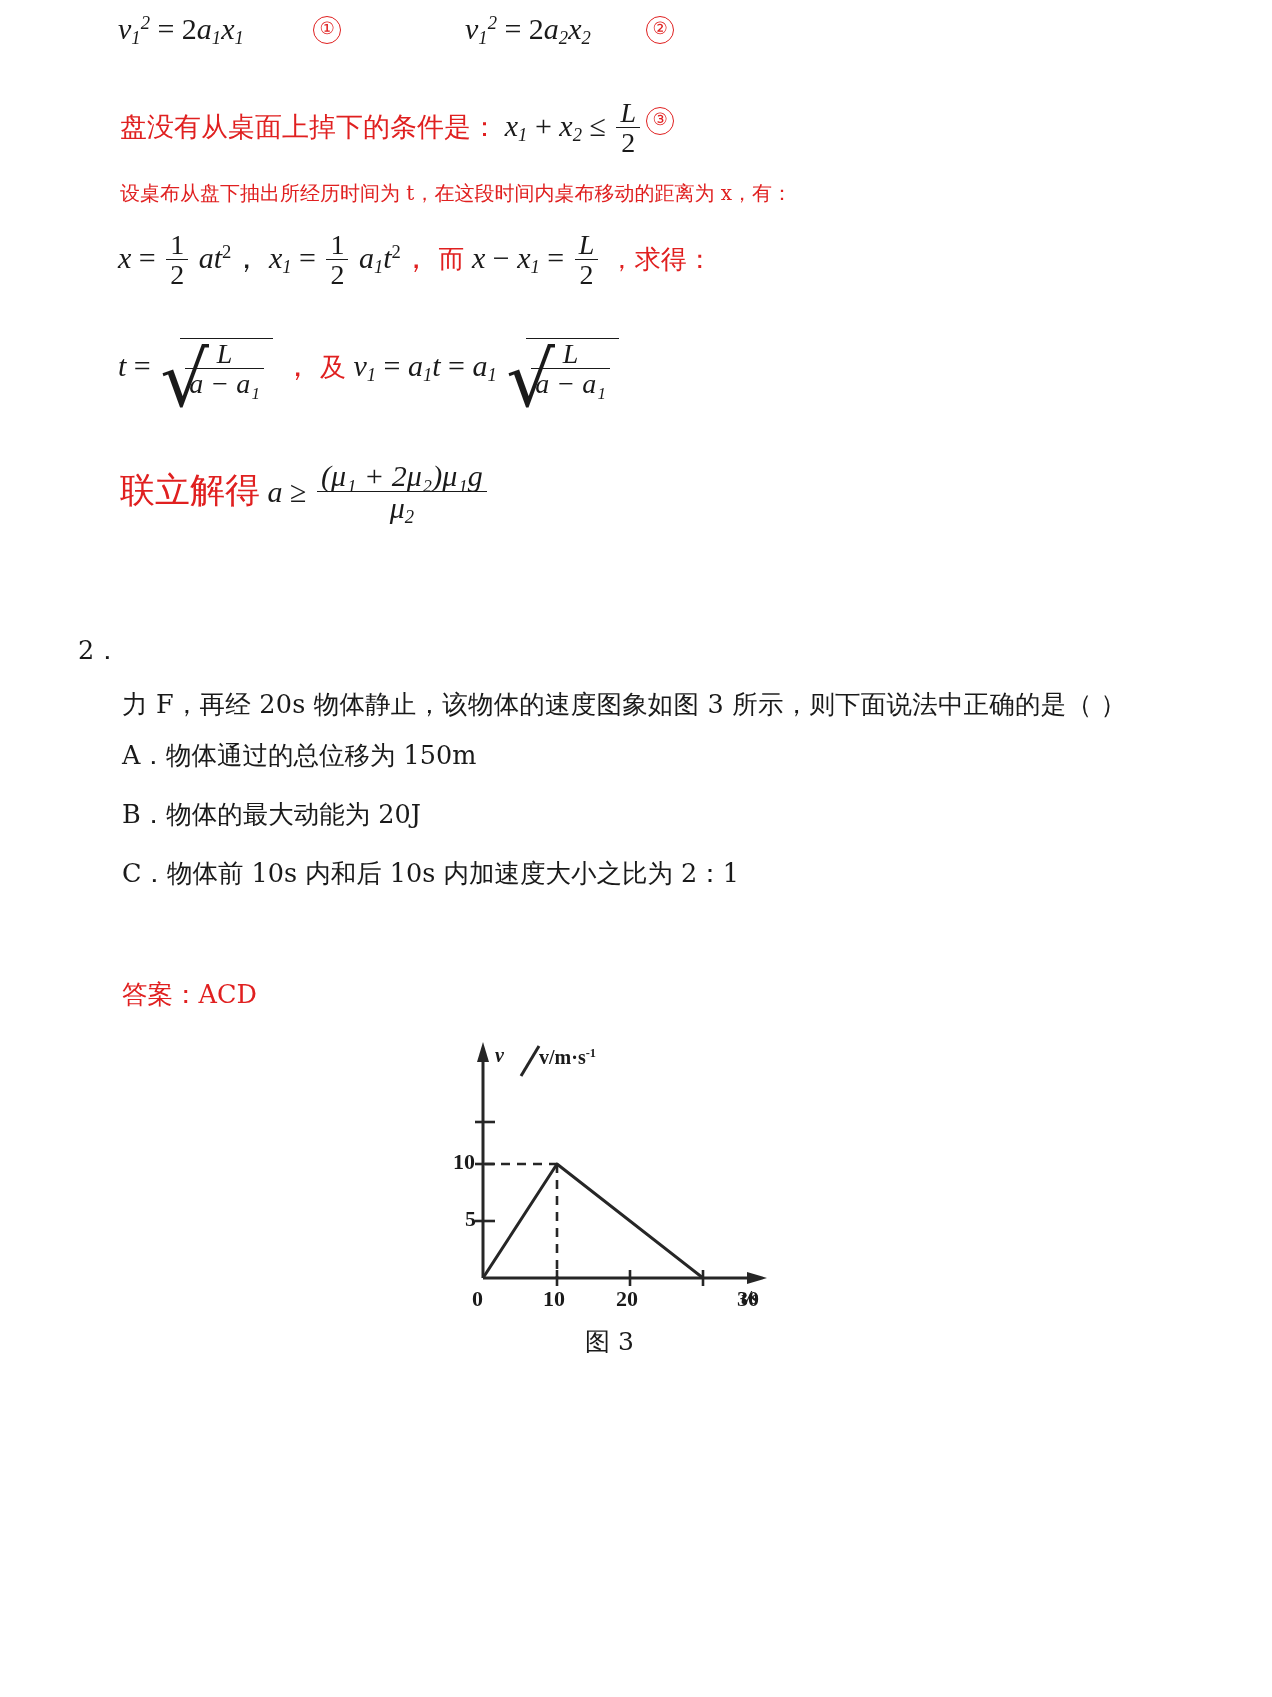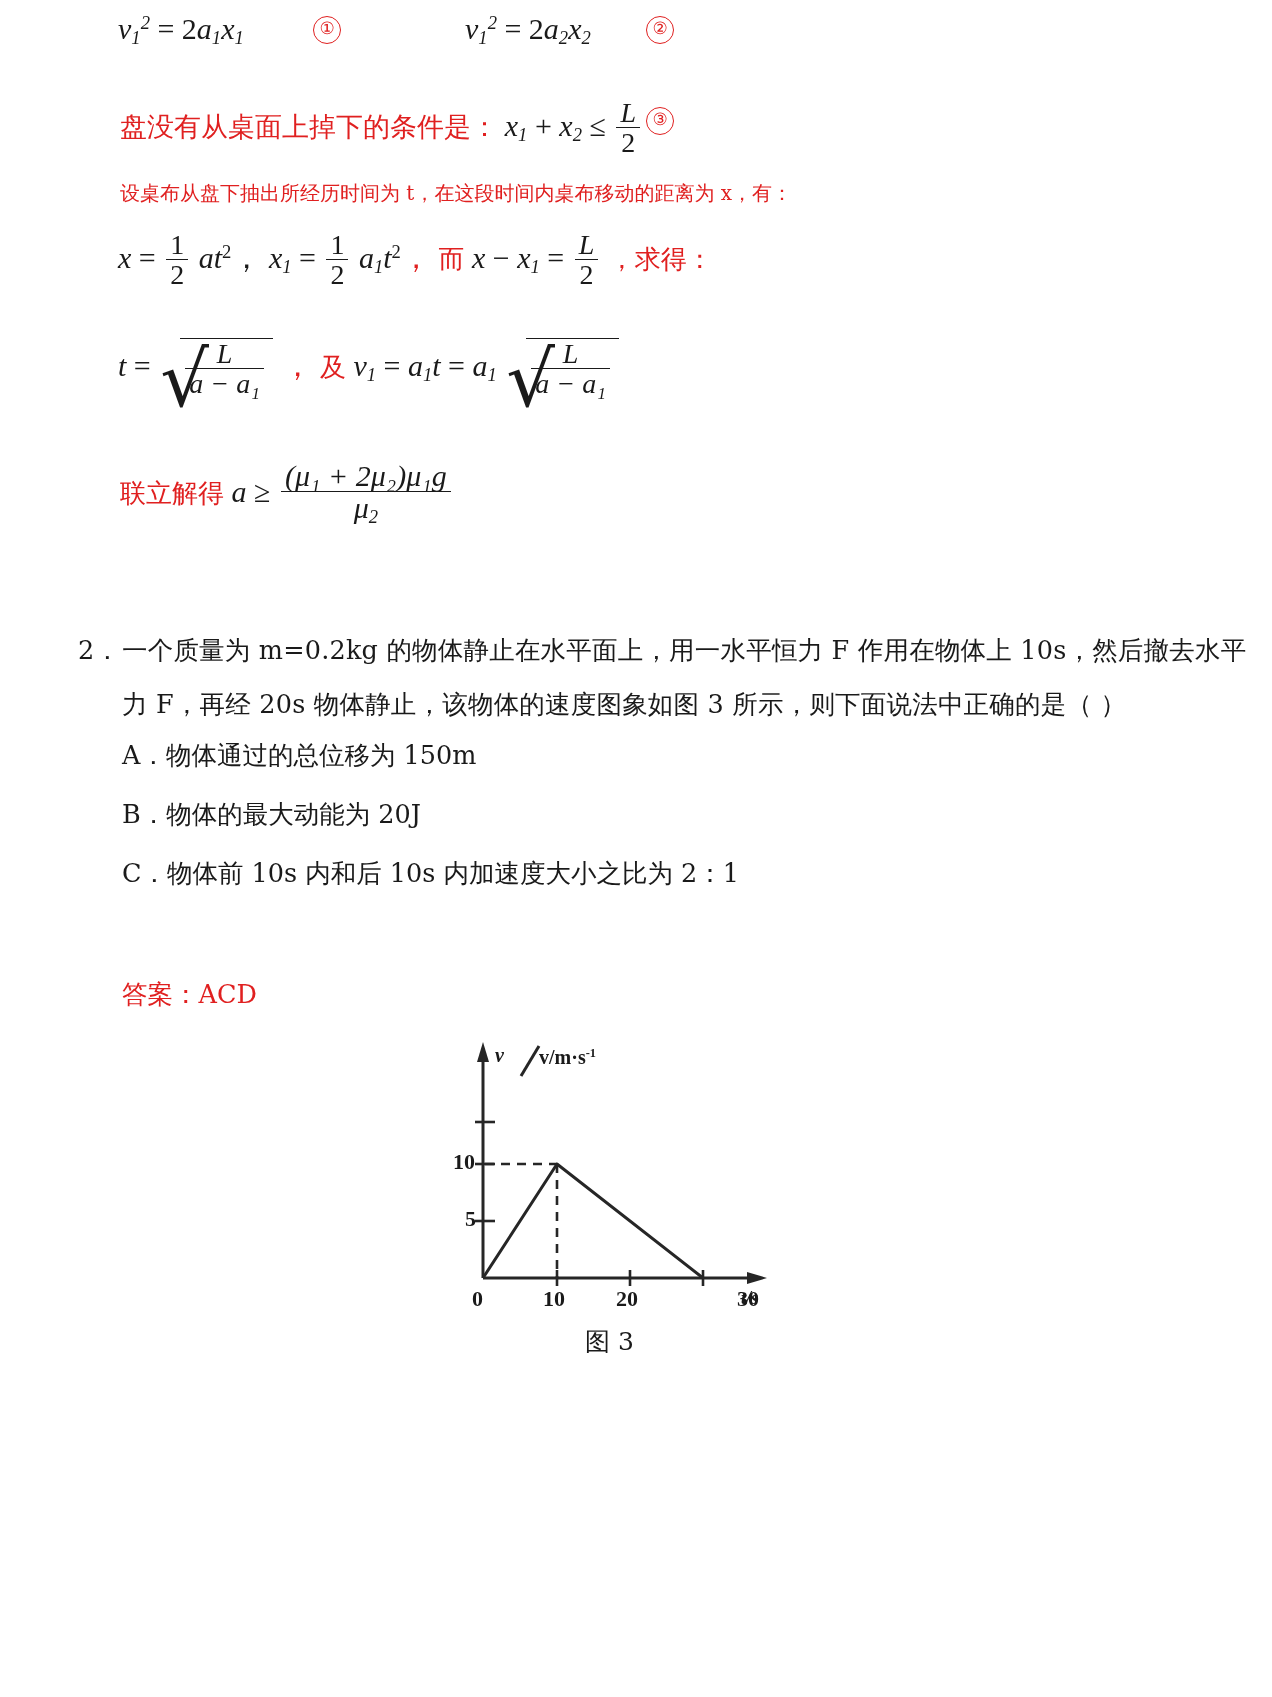--- a/index.html
+++ b/index.html
@@ -117,30 +117,29 @@
       <span class="body">
         <span class="frac" style="font-size:28px;">
           <span class="num it">L</span>
           <span class="den it">a − a₁</span>
         </span>
       </span>
     </span>
   </div>
 
   <div class="mathline" style="left:120px;top:462px;font-size:30px;">
-    <span class="red cjk" style="font-size:26px;">联立解得</span>
+    <span class="red cjk" style="font-size:35px;">联立解得</span>
     <span class="it">a</span> ≥
     <span class="frac" style="font-size:30px;">
       <span class="num it">(μ₁ + 2μ₂)μ₁g</span>
       <span class="den it">μ<sub>2</sub></span>
     </span>
   </div>
 
   <div class="qline cjk" style="left:78px;top:633px;">2．</div>
-  <div class="qline cjk" style="left:122px;top:633px;">一个质量为 m=0.2kg 的物体静止在水平面上，用一水平恒力 F 作用在物体上 10s，然后撤去水平</div>
   <div class="qline cjk" style="left:122px;top:687px;">力 F，再经 20s 物体静止，该物体的速度图象如图 3 所示，则下面说法中正确的是（        ）</div>
 
   <div class="opt cjk" style="left:122px;top:738px;">A．物体通过的总位移为 150m</div>
   <div class="opt cjk" style="left:122px;top:797px;">B．物体的最大动能为 20J</div>
   <div class="opt cjk" style="left:122px;top:856px;">C．物体前 10s 内和后 10s 内加速度大小之比为 2：1</div>
 
   <div class="opt cjk red" style="left:122px;top:977px;">答案：ACD</div>
 
   <div id="figure">
     <svg width="330" height="280" viewBox="0 0 330 280">

